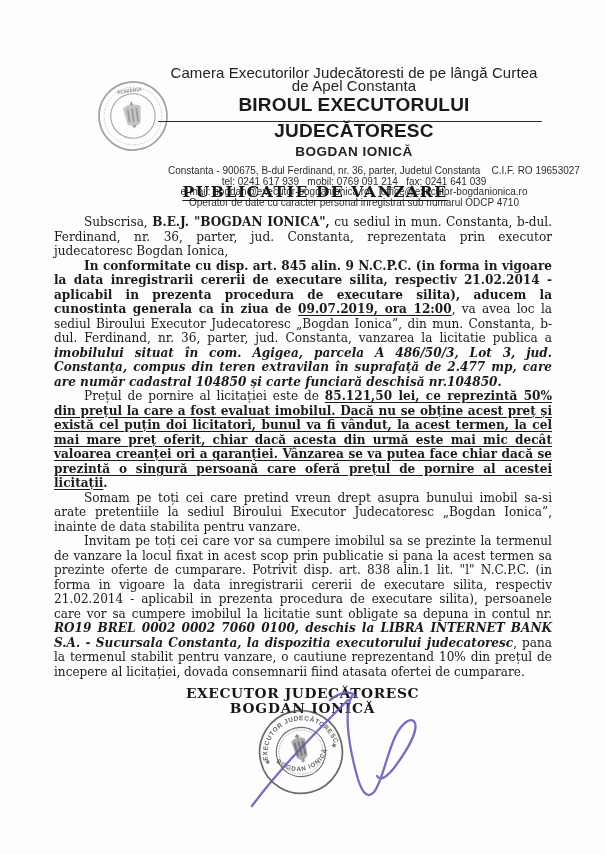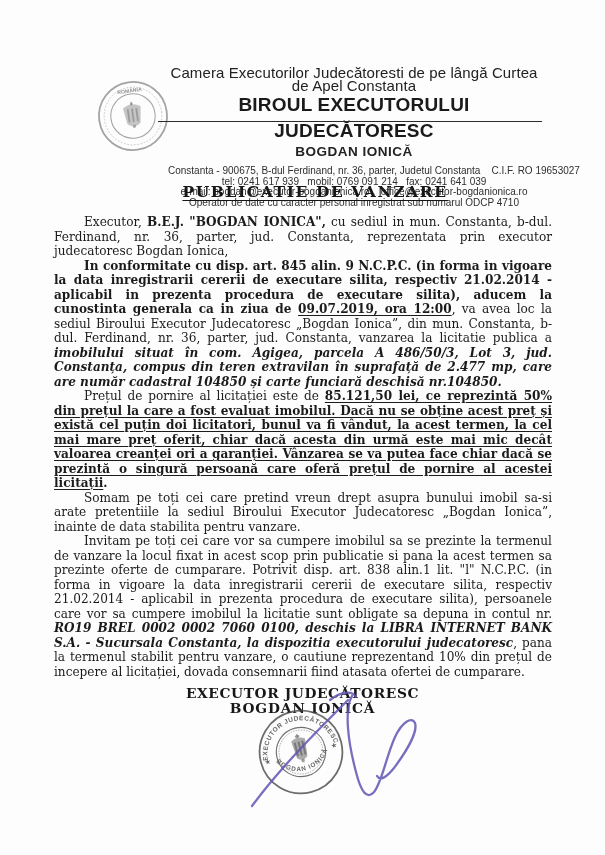--- a/index.html
+++ b/index.html
@@ -85,21 +85,21 @@
         <div>e-mail: bogdan@executor-bogdanionica.ro ,&nbsp;&nbsp;office@executor-bogdanionica.ro</div>
         <div>Operator de date cu caracter personal inregistrat sub numarul ODCP 4710</div>
       </div>
     </div>
     <div class="lh-rule"></div>
   </div>
 
   <div class="doc-title">PUBLICATIE DE VANZARE</div>
 
   <div class="doc-body">
-      <p class="para"><span>Executor, </span><span class="b">B.E.J. "BOGDAN IONICA",</span><span> cu sediul in mun. Constanta, b-dul. Ferdinand, nr. 36, parter, jud. Constanta, reprezentata prin executor judecatoresc Bogdan Ionica,</span></p>
+      <p class="para"><span>Subscrisa, </span><span class="b">B.E.J. "BOGDAN IONICA",</span><span> cu sediul in mun. Constanta, b-dul. Ferdinand, nr. 36, parter, jud. Constanta, reprezentata prin executor judecatoresc Bogdan Ionica,</span></p>
       <p class="para"><span class="b">In conformitate cu disp. art. 845 alin. 9 N.C.P.C. (in forma in vigoare la data inregistrarii cererii de executare silita, respectiv 21.02.2014 - aplicabil in prezenta procedura de executare silita), aducem la cunostinta generala ca in ziua de </span><span class="b u">09.07.2019, ora 12:00</span><span>, va avea loc la sediul Biroului Executor Judecatoresc „Bogdan Ionica”, din mun. Constanta, b-dul. Ferdinand, nr. 36, parter, jud. Constanta, vanzarea la licitatie publica a </span><span class="b i">imobilului situat în com. Agigea, parcela A 486/50/3, Lot 3, jud. Constanța, compus din teren extravilan în suprafață de 2.477 mp, care are număr cadastral  104850 și carte funciară deschisă nr.104850.</span></p>
       <p class="para"><span>Prețul de pornire al licitației este de </span><span class="b u">85.121,50 lei, ce reprezintă 50% din prețul la care a fost evaluat imobilul. Dacă nu se obține acest preț și există cel puțin doi licitatori, bunul va fi vândut, la acest termen, la cel mai mare preț oferit, chiar dacă acesta din urmă este mai mic decât valoarea creanței ori a garanției. Vânzarea se va putea face chiar dacă se prezintă o singură persoană care oferă prețul de pornire al acestei licitații</span><span class="b">.</span></p>
       <p class="para"><span>Somam pe toți cei care pretind vreun drept asupra bunului imobil sa-si arate pretentiile la sediul Biroului Executor Judecatoresc „Bogdan Ionica”, inainte de data stabilita pentru vanzare.</span></p>
       <p class="para"><span>Invitam pe toți cei care vor sa cumpere imobilul sa se prezinte la termenul de vanzare la locul fixat in acest scop prin publicatie si pana la acest termen sa prezinte oferte de cumparare. Potrivit disp. art. 838 alin.1 lit. "l" N.C.P.C. (in forma in vigoare la data inregistrarii cererii de executare silita, respectiv 21.02.2014 - aplicabil in prezenta procedura de executare silita), persoanele care vor sa cumpere imobilul la licitatie sunt obligate sa depuna in contul nr. </span><span class="b i">RO19 BREL 0002 0002 7060 0100, deschis la LIBRA INTERNET BANK S.A. - Sucursala Constanta, la dispozitia executorului judecatoresc</span><span>, pana la termenul stabilit pentru vanzare, o cautiune reprezentand 10% din prețul de incepere al licitației, dovada consemnarii fiind atasata ofertei de cumparare.</span></p>
     </div>
 
   <div class="sig-block">
     <div class="sig-role">EXECUTOR JUDECĂTORESC</div>
     <div class="sig-name">BOGDAN IONICĂ</div>
   </div>

